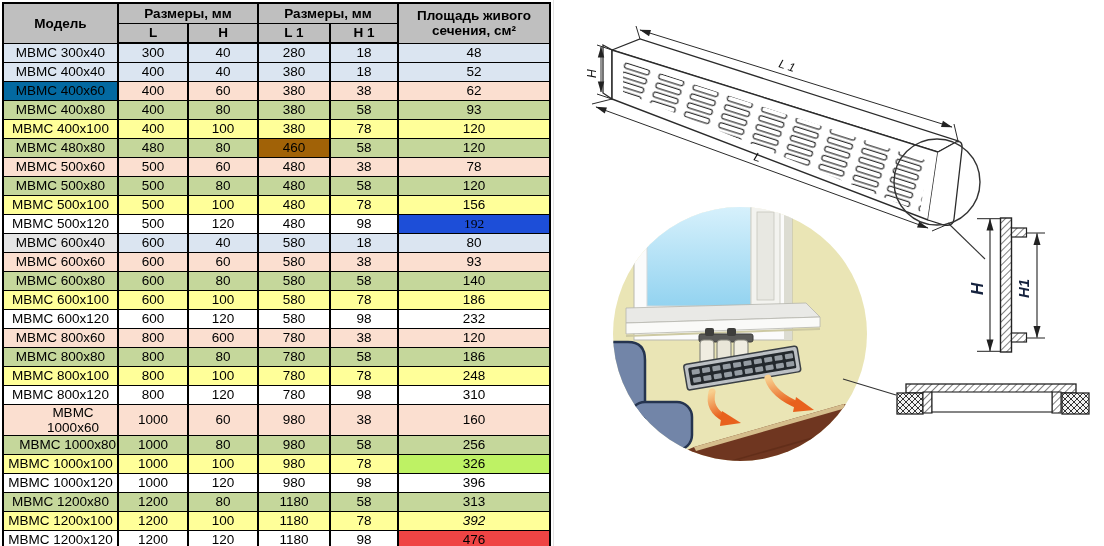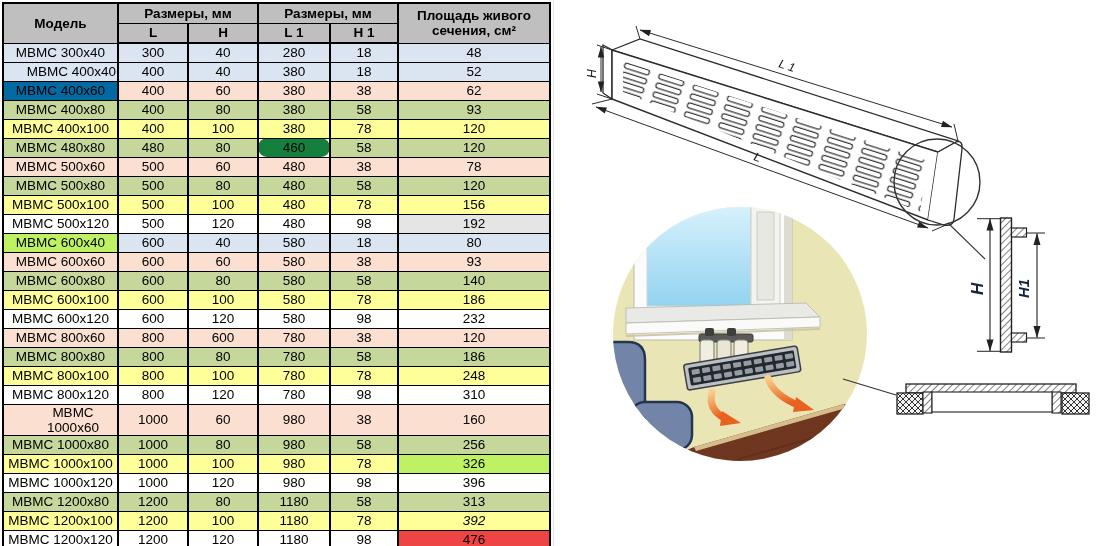--- a/index.html
+++ b/index.html
@@ -47,21 +47,21 @@
     <tbody>
         <tr>
           <td style="background: rgb(219, 229, 241);">МВМС 300x40</td>
           <td style="background: rgb(219, 229, 241);">300</td>
           <td style="background: rgb(219, 229, 241);">40</td>
           <td style="background: rgb(219, 229, 241);">280</td>
           <td style="background: rgb(219, 229, 241);">18</td>
           <td style="background: rgb(219, 229, 241); margin-top: 22px;">48</td>
         </tr>
         <tr>
-          <td style="background: rgb(219, 229, 241); text-align: right;">МВМС 400x40</td>
+          <td style="background: rgb(219, 229, 241);">МВМС 400x40</td>
           <td style="background: rgb(219, 229, 241);">400</td>
           <td style="background: rgb(219, 229, 241);">40</td>
           <td style="background: rgb(219, 229, 241);">380</td>
           <td style="background: rgb(219, 229, 241);">18</td>
           <td style="background: rgb(219, 229, 241);">52</td>
         </tr>
         <tr>
           <td style="background: #0369a1;">МВМС 400x60</td>
           <td style="background: rgb(251, 223, 208);">400</td>
           <td style="background: rgb(251, 223, 208);">60</td>
@@ -82,21 +82,21 @@
           <td style="background: rgb(255, 255, 153);">400</td>
           <td style="background: rgb(255, 255, 153);">100</td>
           <td style="background: rgb(255, 255, 153);">380</td>
           <td style="background: rgb(255, 255, 153);">78</td>
           <td style="background: rgb(255, 255, 153);">120</td>
         </tr>
         <tr>
           <td style="background: rgb(197, 215, 155);">МВМС 480x80</td>
           <td style="background: rgb(197, 215, 155);">480</td>
           <td style="background: rgb(197, 215, 155);">80</td>
-          <td style="background: #15803d; border-radius: 9px;">460</td>
+          <td style="background: #a16207;">460</td>
           <td style="background: rgb(197, 215, 155);">58</td>
           <td style="background: rgb(197, 215, 155);">120</td>
         </tr>
         <tr>
           <td style="background: rgb(251, 223, 208);">МВМС 500x60</td>
           <td style="background: rgb(251, 223, 208);">500</td>
           <td style="background: rgb(251, 223, 208);">60</td>
           <td style="background: rgb(251, 223, 208);">480</td>
           <td style="background: rgb(251, 223, 208);">38</td>
           <td style="background: rgb(251, 223, 208);">78</td>
@@ -116,24 +116,24 @@
           <td style="background: rgb(255, 255, 153);">480</td>
           <td style="background: rgb(255, 255, 153);">78</td>
           <td style="background: rgb(255, 255, 153);">156</td>
         </tr>
         <tr>
           <td style="background: rgb(255, 255, 255);">МВМС 500x120</td>
           <td style="background: rgb(255, 255, 255);">500</td>
           <td style="background: rgb(255, 255, 255);">120</td>
           <td style="background: rgb(255, 255, 255);">480</td>
           <td style="background: rgb(255, 255, 255);">98</td>
-          <td style="background: #e5e5e5;">192</td>
-        </tr>
-        <tr>
-          <td style="background: #bef264;">МВМС 600x40</td>
+          <td style="background: #1d4ed8; font-family: Liberation Serif, serif;">192</td>
+        </tr>
+        <tr>
+          <td style="background: #e5e5e5;">МВМС 600x40</td>
           <td style="background: rgb(219, 229, 241);">600</td>
           <td style="background: rgb(219, 229, 241);">40</td>
           <td style="background: rgb(219, 229, 241);">580</td>
           <td style="background: rgb(219, 229, 241);">18</td>
           <td style="background: rgb(219, 229, 241);">80</td>
         </tr>
         <tr>
           <td style="background: rgb(251, 223, 208);">МВМС 600x60</td>
           <td style="background: rgb(251, 223, 208);">600</td>
           <td style="background: rgb(251, 223, 208);">60</td>
@@ -199,21 +199,21 @@
         </tr>
         <tr>
           <td style="background: rgb(251, 223, 208); padding-left: 26px;">МВМС 1000x60</td>
           <td style="background: rgb(251, 223, 208);">1000</td>
           <td style="background: rgb(251, 223, 208);">60</td>
           <td style="background: rgb(251, 223, 208);">980</td>
           <td style="background: rgb(251, 223, 208);">38</td>
           <td style="background: rgb(251, 223, 208);">160</td>
         </tr>
         <tr>
-          <td style="background: rgb(197, 215, 155);">МВМС 1000x80</td>
+          <td style="background: rgb(197, 215, 155); text-align: right;">МВМС 1000x80</td>
           <td style="background: rgb(197, 215, 155);">1000</td>
           <td style="background: rgb(197, 215, 155);">80</td>
           <td style="background: rgb(197, 215, 155);">980</td>
           <td style="background: rgb(197, 215, 155);">58</td>
           <td style="background: rgb(197, 215, 155);">256</td>
         </tr>
         <tr>
           <td style="background: rgb(255, 255, 153);">МВМС 1000x100</td>
           <td style="background: rgb(255, 255, 153);">1000</td>
           <td style="background: rgb(255, 255, 153);">100</td>

